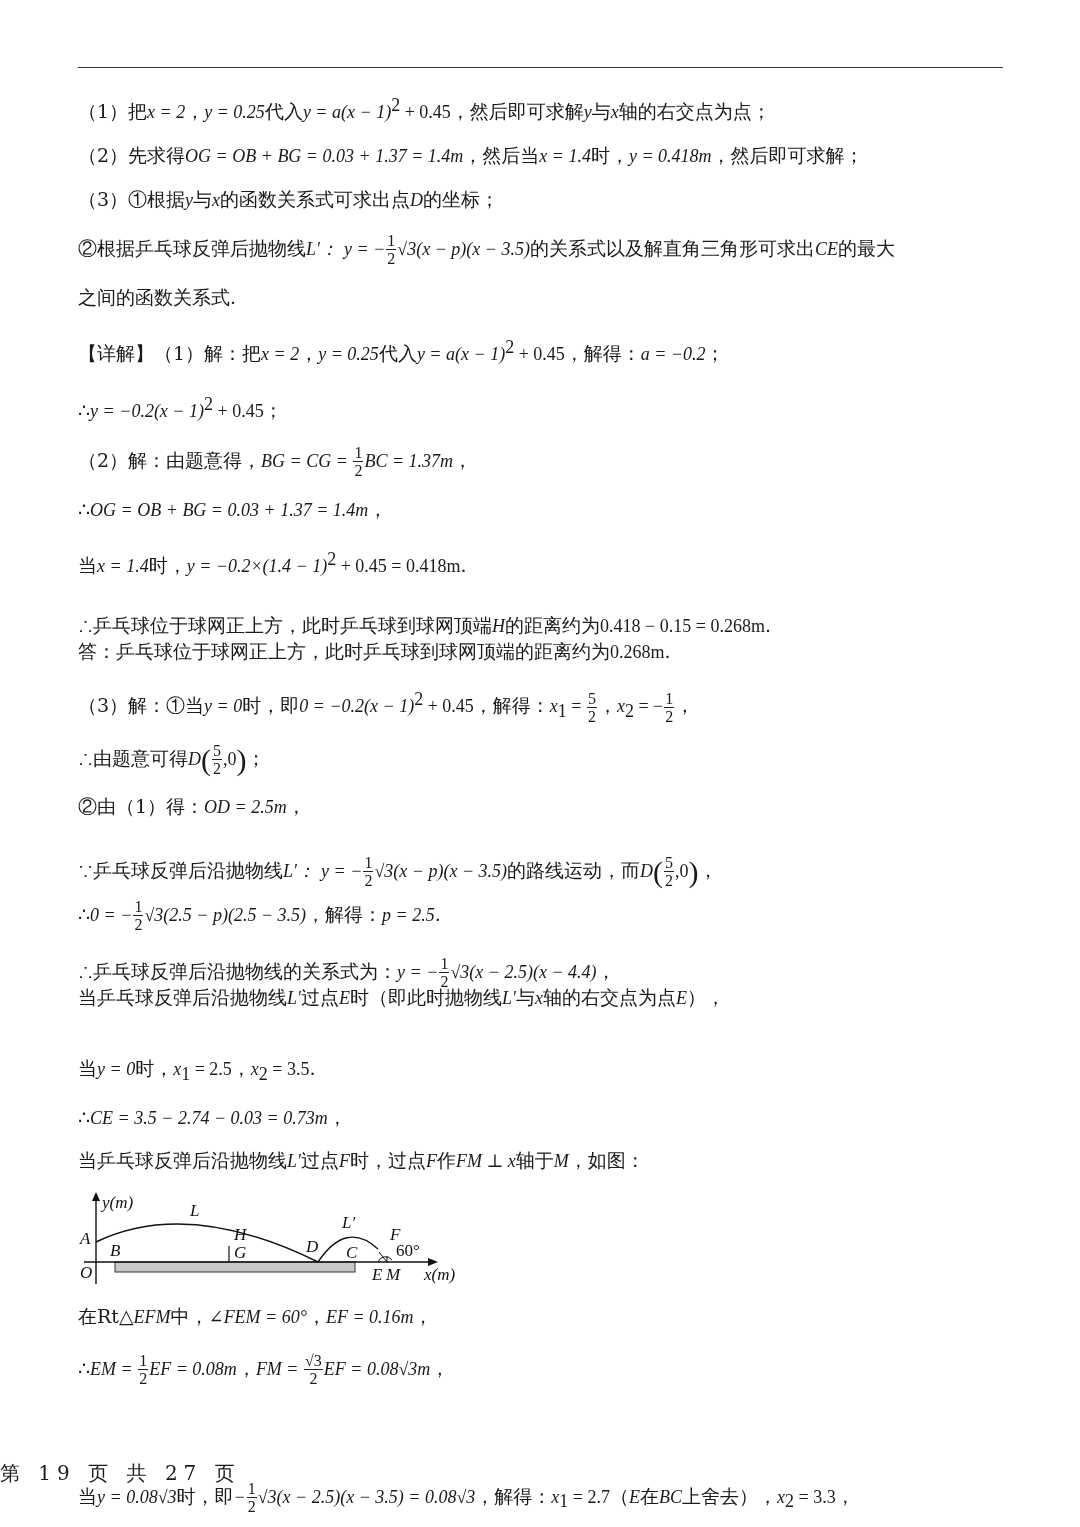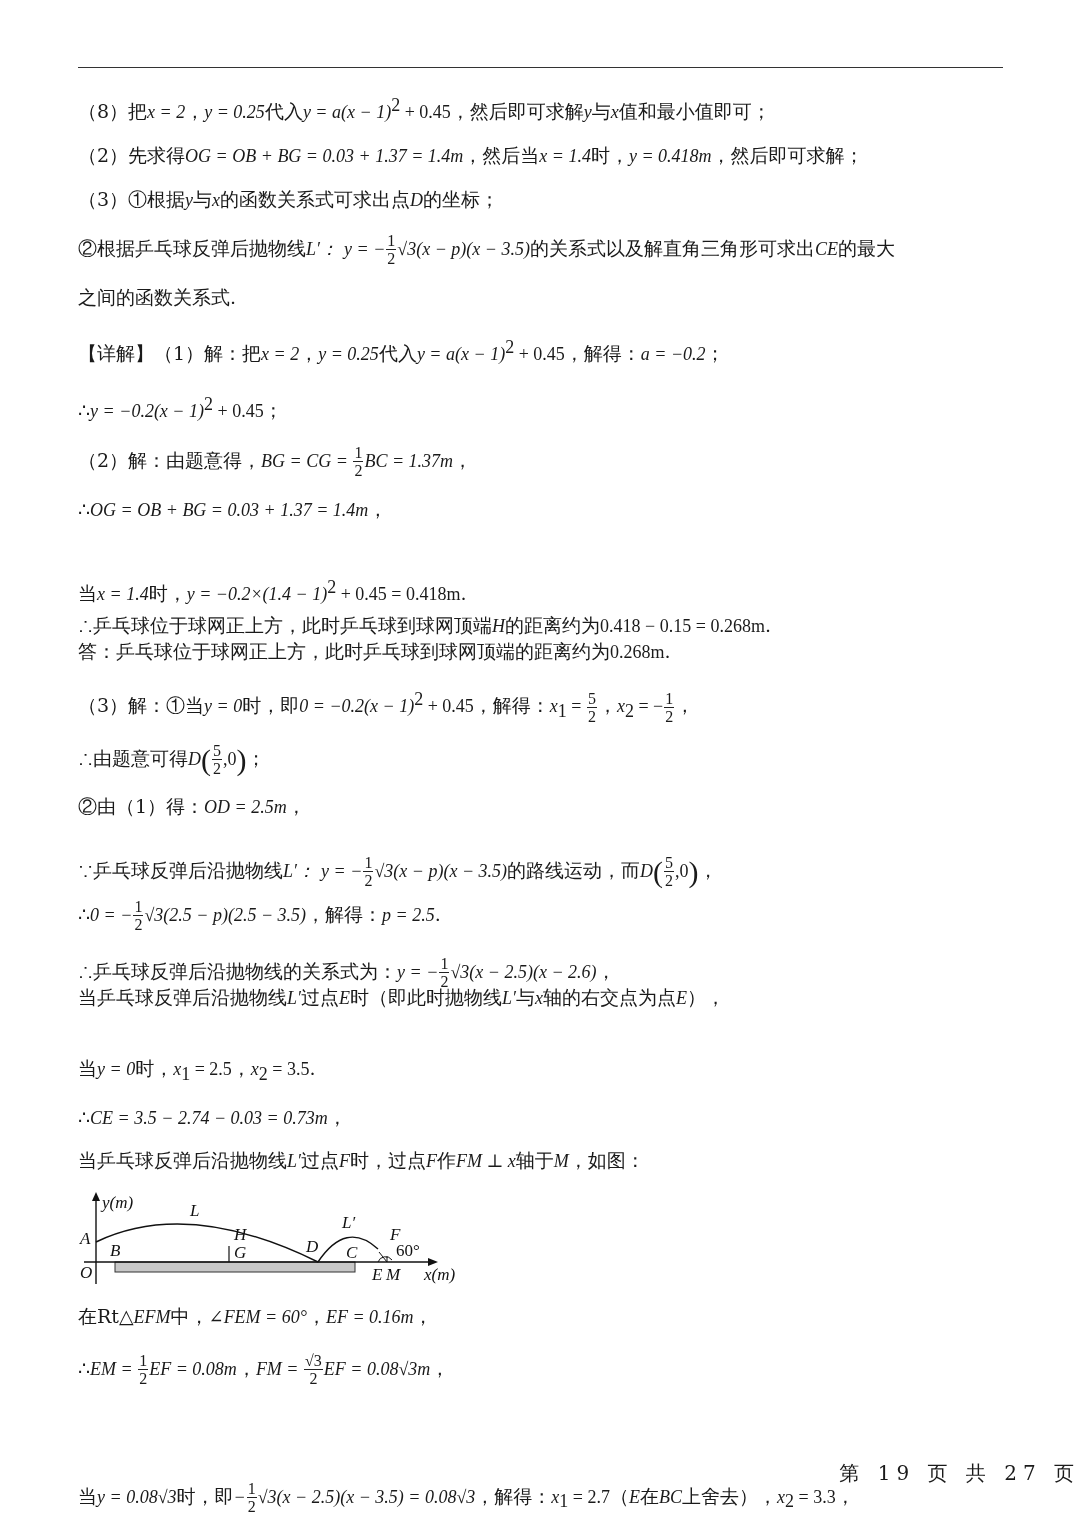--- a/index.html
+++ b/index.html
@@ -13,30 +13,30 @@
     position: absolute; left: 78px; white-space: nowrap;
     font-size: 19px; line-height: 26px;
   }
   .m { font-family: "Liberation Serif", "DejaVu Serif", serif; font-style: italic; font-size: 18px; }
   .n { font-family: "Liberation Serif", serif; font-size: 18px; font-style: normal; }
   .frac { display: inline-flex; flex-direction: column; align-items: center; vertical-align: middle; font-family: "Liberation Serif", serif; font-size: 16px; line-height: 17px; margin: 0 1px; }
   .frac .num { border-bottom: 1px solid #222; padding: 0 1px; }
   sup { font-size: 11px; }
   sub { font-size: 11px; }
   .big-paren { font-size: 30px; vertical-align: middle; font-family: "Liberation Serif", serif; font-weight: 300; }
-  .footer { position: absolute; top: 1460px; left: 0; width: 1080px; text-align: right; font-size: 20px; letter-spacing: 6px; }
+  .footer { position: absolute; top: 1460px; left: 0; width: 1080px; text-align: left; font-size: 20px; letter-spacing: 6px; }
   .diagram { position: absolute; left: 78px; top: 1188px; text-decoration: underline; }
 </style>
 </head>
 <body>
 
 <div class="top-rule"></div>
 
 <div class="line" style="top:92px">
-  <span>（8）把</span><span class="m">x = 2</span><span>，</span><span class="m">y = 0.25</span><span>代入</span><span class="m">y = a(x − 1)</span><sup class="n">2</sup><span class="n"> + 0.45</span><span>，然后即可求解</span><span class="m">y</span><span>与</span><span class="m">x</span><span>值和最小值即可；</span>
+  <span>（1）把</span><span class="m">x = 2</span><span>，</span><span class="m">y = 0.25</span><span>代入</span><span class="m">y = a(x − 1)</span><sup class="n">2</sup><span class="n"> + 0.45</span><span>，然后即可求解</span><span class="m">y</span><span>与</span><span class="m">x</span><span>轴的右交点为点；</span>
 </div>
 
 <div class="line" style="top:142px">
   <span>（2）先求得</span><span class="m">OG = OB + BG = 0.03 + 1.37 = 1.4m</span><span>，然后当</span><span class="m">x = 1.4</span><span>时，</span><span class="m">y = 0.418m</span><span>，然后即可求解；</span>
 </div>
 
 <div class="line" style="top:186px">
   <span>（3）①根据</span><span class="m">y</span><span>与</span><span class="m">x</span><span>的函数关系式可求出点</span><span class="m">D</span><span>的坐标；</span>
 </div>
 
@@ -63,21 +63,21 @@
   <span>（2）解：由题意得，</span><span class="m">BG = CG = </span><span class="frac">
       <span class="num">1</span>
       <span>2</span>
     </span><span class="m">BC = 1.37m</span><span>，</span>
 </div>
 
 <div class="line" style="top:496px">
   <span>∴</span><span class="m">OG = OB + BG = 0.03 + 1.37 = 1.4m</span><span>，</span>
 </div>
 
-<div class="line" style="top:574px">
+<div class="line" style="top:546px">
   <span>当</span><span class="m">x = 1.4</span><span>时，</span><span class="m">y = −0.2×(1.4 − 1)</span><sup class="n">2</sup><span class="n"> + 0.45 = 0.418m</span><span>.</span>
 </div>
 
 <div class="line" style="top:612px">
   <span>∴乒乓球位于球网正上方，此时乒乓球到球网顶端</span><span class="m">H</span><span>的距离约为</span><span class="n">0.418 − 0.15 = 0.268m</span><span>.</span>
 </div>
 
 <div class="line" style="top:638px">
   <span>答：乒乓球位于球网正上方，此时乒乓球到球网顶端的距离约为</span><span class="n">0.268m</span><span>.</span>
 </div>
@@ -117,21 +117,21 @@
   <span>∴</span><span class="m">0 = −</span><span class="frac">
       <span class="num">1</span>
       <span>2</span>
     </span><span class="m">√3(2.5 − p)(2.5 − 3.5)</span><span>，解得：</span><span class="m">p = 2.5</span><span>.</span>
 </div>
 
 <div class="line" style="top:955px">
   <span>∴乒乓球反弹后沿抛物线的关系式为：</span><span class="m">y = −</span><span class="frac">
       <span class="num">1</span>
       <span>2</span>
-    </span><span class="m">√3(x − 2.5)(x − 2.6)</span><span>，</span>
+    </span><span class="m">√3(x − 2.5)(x − 4.4)</span><span>，</span>
 </div>
 
 <div class="line" style="top:984px">
   <span>当乒乓球反弹后沿抛物线</span><span class="m">L′</span><span>过点</span><span class="m">E</span><span>时（即此时抛物线</span><span class="m">L′</span><span>与</span><span class="m">x</span><span>轴的右交点为点</span><span class="m">E</span><span>），</span>
 </div>
 
 <div class="line" style="top:1055px">
   <span>当</span><span class="m">y = 0</span><span>时，</span><span class="m">x</span><sub class="n">1</sub><span class="n"> = 2.5</span><span>，</span><span class="m">x</span><sub class="n">2</sub><span class="n"> = 3.5</span><span>.</span>
 </div>
 

